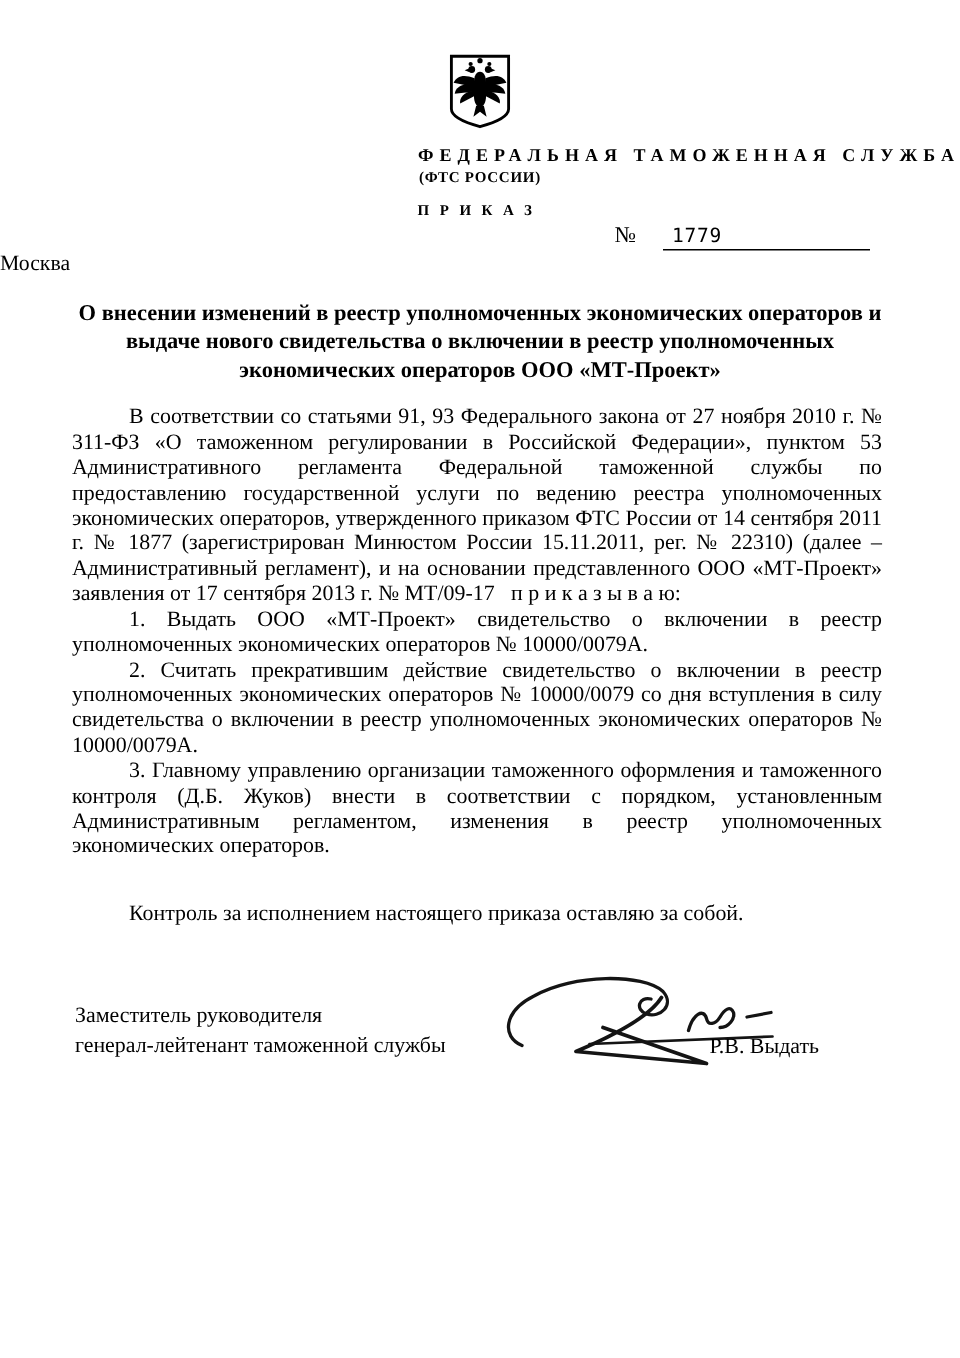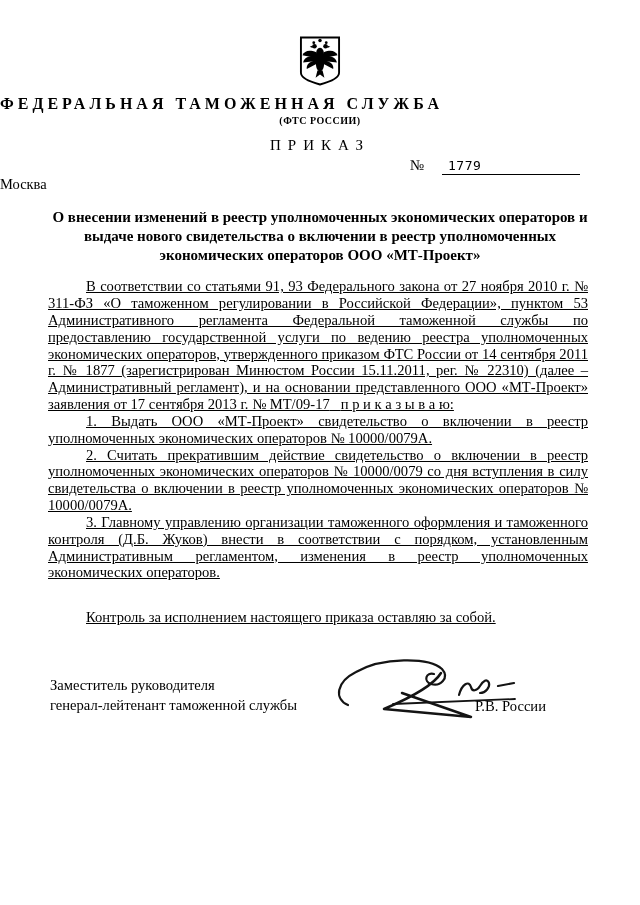--- a/index.html
+++ b/index.html
@@ -12,38 +12,38 @@
   .page {
     position: relative;
     width: 640px; height: 905px;
     background: #ffffff;
     overflow: hidden;
   }
   
   .emblem-wrap { text-align: center; padding-top: 36px; }
   .emblem-svg { display: inline-block; }
   .org-name {
-    text-align: left;
+    text-align: right;
     font-weight: bold;
-    font-size: 16px;
+    font-size: 12px;
     letter-spacing: 4px;
     margin-top: 5px;
     white-space: nowrap;
   }
   .org-short {
     text-align: center;
     font-weight: bold;
     font-size: 10px;
     letter-spacing: 0.5px;
     margin-top: 2px;
   }
   .doc-type {
     text-align: center;
-    font-weight: normal;
-    font-size: 15px;
+    font-weight: bold;
+    font-size: 10px;
     letter-spacing: 7px;
     margin-top: 11px;
   }
   .date-row {
     display: flex;
     align-items: baseline;
     margin: 3px 60px 0 34px;
   }
   .date-value {
     font-family: "DejaVu Sans Mono", "Liberation Mono", monospace;
@@ -75,21 +75,20 @@
     line-height: 1.27;
     max-width: 552px;
     margin: 15px auto 0;
   }
   
   .body-text {
     margin: 13px 52px 0 48px;
     font-size: 14.6px;
     line-height: 1.155;
     text-align: justify;
-    text-decoration: underline;
   }
   .para { margin: 0; text-indent: 38px; }
   .order-word { white-space: nowrap; }
   .control-para { margin-top: 28px; }
   
   .sig-row {
     position: relative;
     margin: 50px 50px 12px 50px;
     font-size: 14.6px;
   }
@@ -156,16 +155,16 @@
     </div>
     <svg class="sig-svg" width="220" height="90" viewBox="0 0 220 90" aria-hidden="true">
       <g fill="none" stroke="#141414" stroke-linecap="round" stroke-linejoin="round">
         <path stroke-width="2.2" d="M16,57 C2,51 4,34 24,24 C50,9 97,9 110,21 C118,30 108,39 99,36 C91,33 94,24 102,26"></path>
         <path stroke-width="2.5" d="M109,25 C101,38 78,50 52,61 L139,69 L70,45"></path>
         <path stroke-width="1.8" d="M61,56 L183,51"></path>
         <path stroke-width="2.2" d="M127,47 C130,36 137,32 139,39 C140,44 145,43 148,38 C151,33 155,30 157,35 C158,39 154,45 148,45"></path>
         <path stroke-width="2.2" d="M166,38 L182,35"></path>
       </g>
     </svg>
-    <span class="sig-name">Р.В. России</span>
+    <span class="sig-name">Р.В. Выдать</span>
   </div>
 
 </div>
 
 </body></html>

